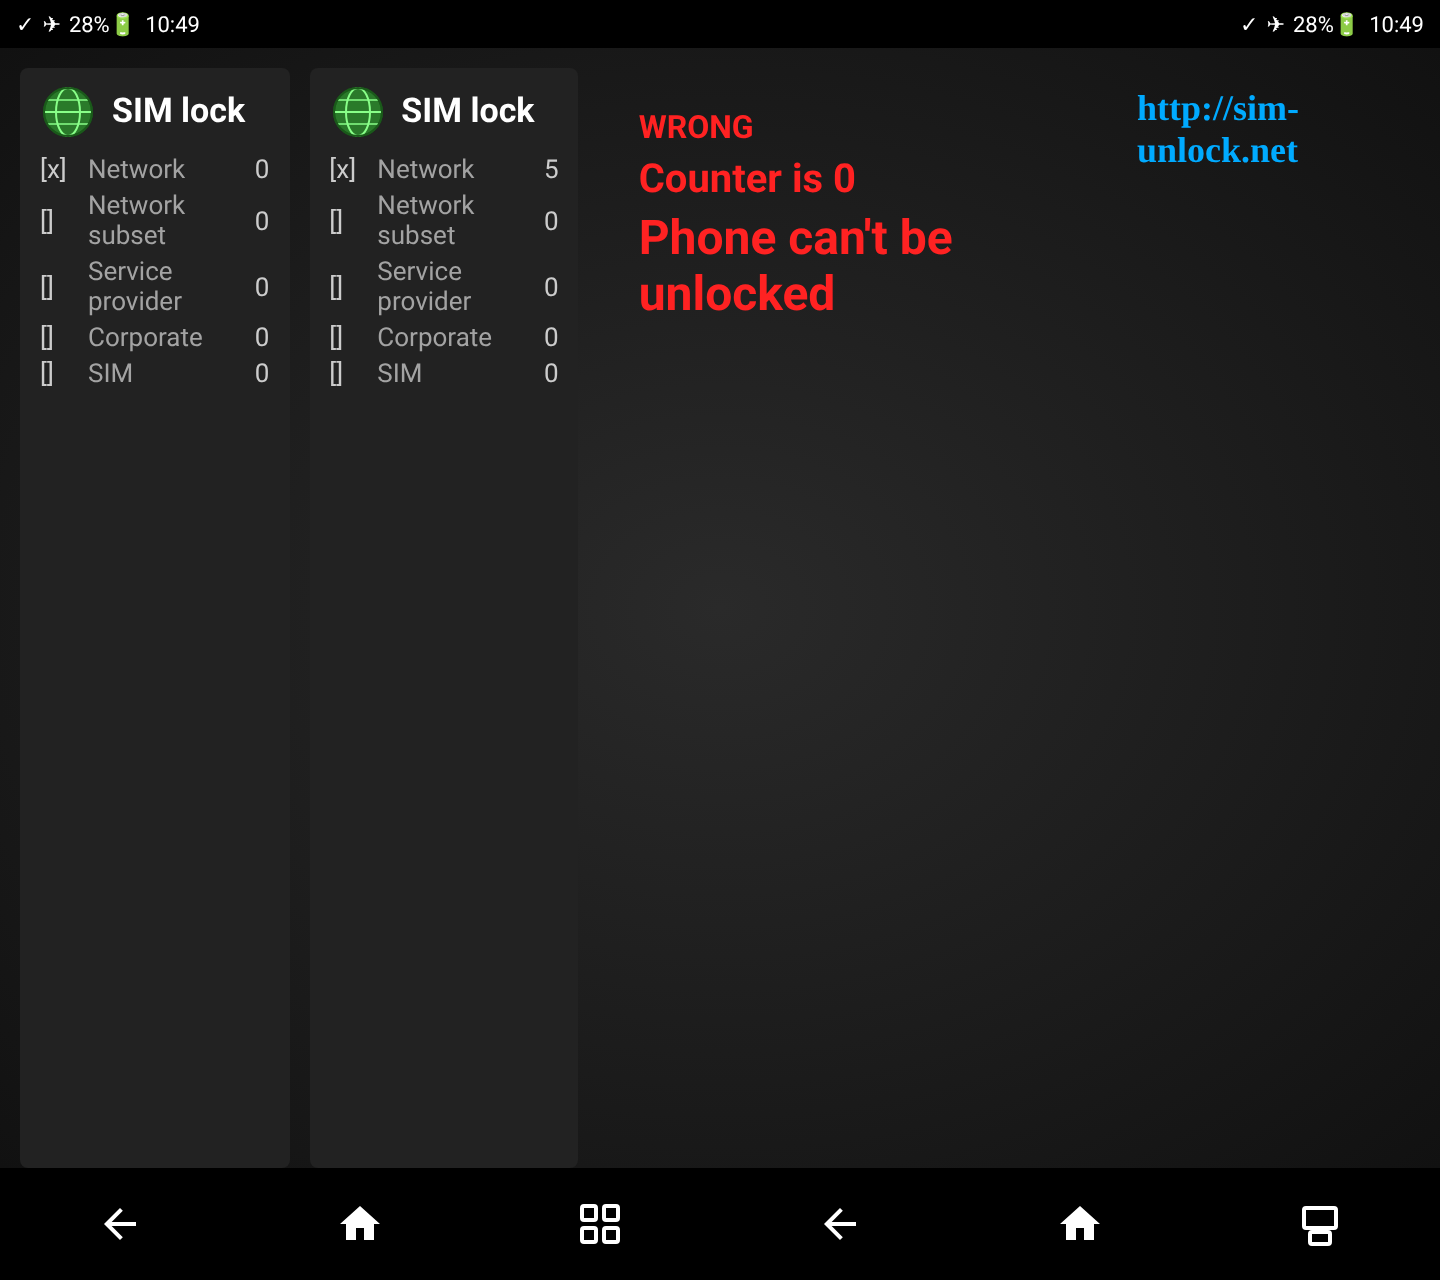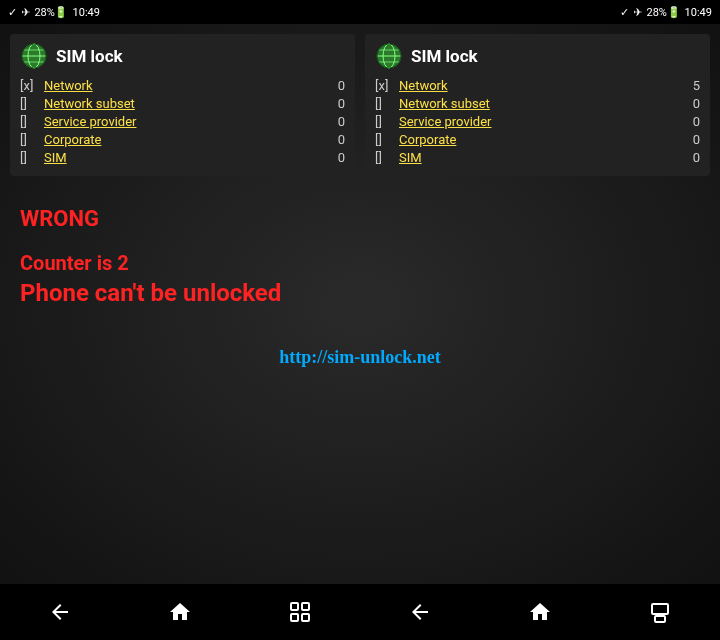--- a/index.html
+++ b/index.html
@@ -28,21 +28,21 @@
       display: flex;
       align-items: center;
       gap: 4px;
       font-size: 11px;
     }
 
     
     .main-content {
       flex: 1;
       display: flex;
-      flex-direction: column;
+      flex-direction: row;
       background-color: #1a1a1a;
       background-image: 
         radial-gradient(ellipse at center, #2a2a2a 0%, #111 100%);
     }
 
     
     .panels-row {
       display: flex;
       padding: 10px 10px 0 10px;
       gap: 10px;
@@ -80,22 +80,21 @@
     }
 
     .sim-checkbox {
       width: 24px;
       color: #ccc;
       font-size: 13px;
     }
 
     .sim-label {
       flex: 1;
-      color: #fde047;
-      text-decoration: underline;
+      color: #a3a3a3;
     }
 
     .sim-value {
       width: 30px;
       text-align: right;
       color: #ccc;
     }
 
     
     .messages-row {
@@ -111,23 +110,23 @@
 
     .message-wrong {
       color: #ff2222;
     }
 
     .message-correct {
       color: #00cc44;
     }
 
     .message-title {
-      font-size: 22px;
-      font-weight: bold;
-      margin-bottom: 20px;
+      font-size: 16px;
+      font-weight: bold;
+      margin-bottom: 4px;
     }
 
     .message-counter {
       font-size: 20px;
       font-weight: bold;
       margin-bottom: 4px;
     }
 
     .message-status {
       font-size: 24px;
@@ -277,21 +276,21 @@
         </div>
       </div>
     </div>
 
   </div>
 
   <div class="messages-row">
 
     <div class="message-box message-wrong">
       <div class="message-title">WRONG</div>
-      <div class="message-counter">Counter is 2</div>
+      <div class="message-counter">Counter is 0</div>
       <div class="message-status">Phone can't be unlocked</div>
     </div>
 
 
   </div>
 
   <div class="link-area">
     <span class="link-text">http://sim-unlock.net</span>
   </div>
 

